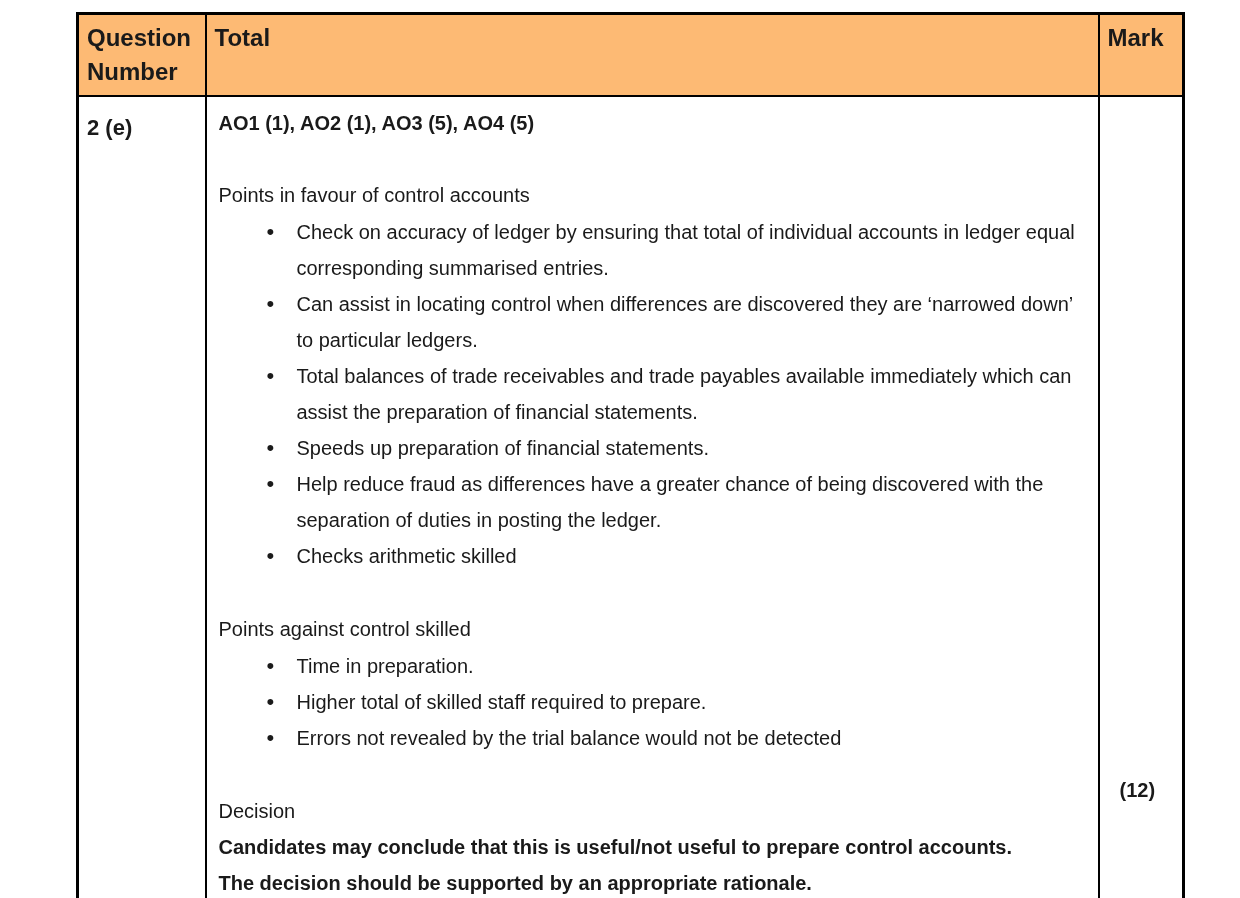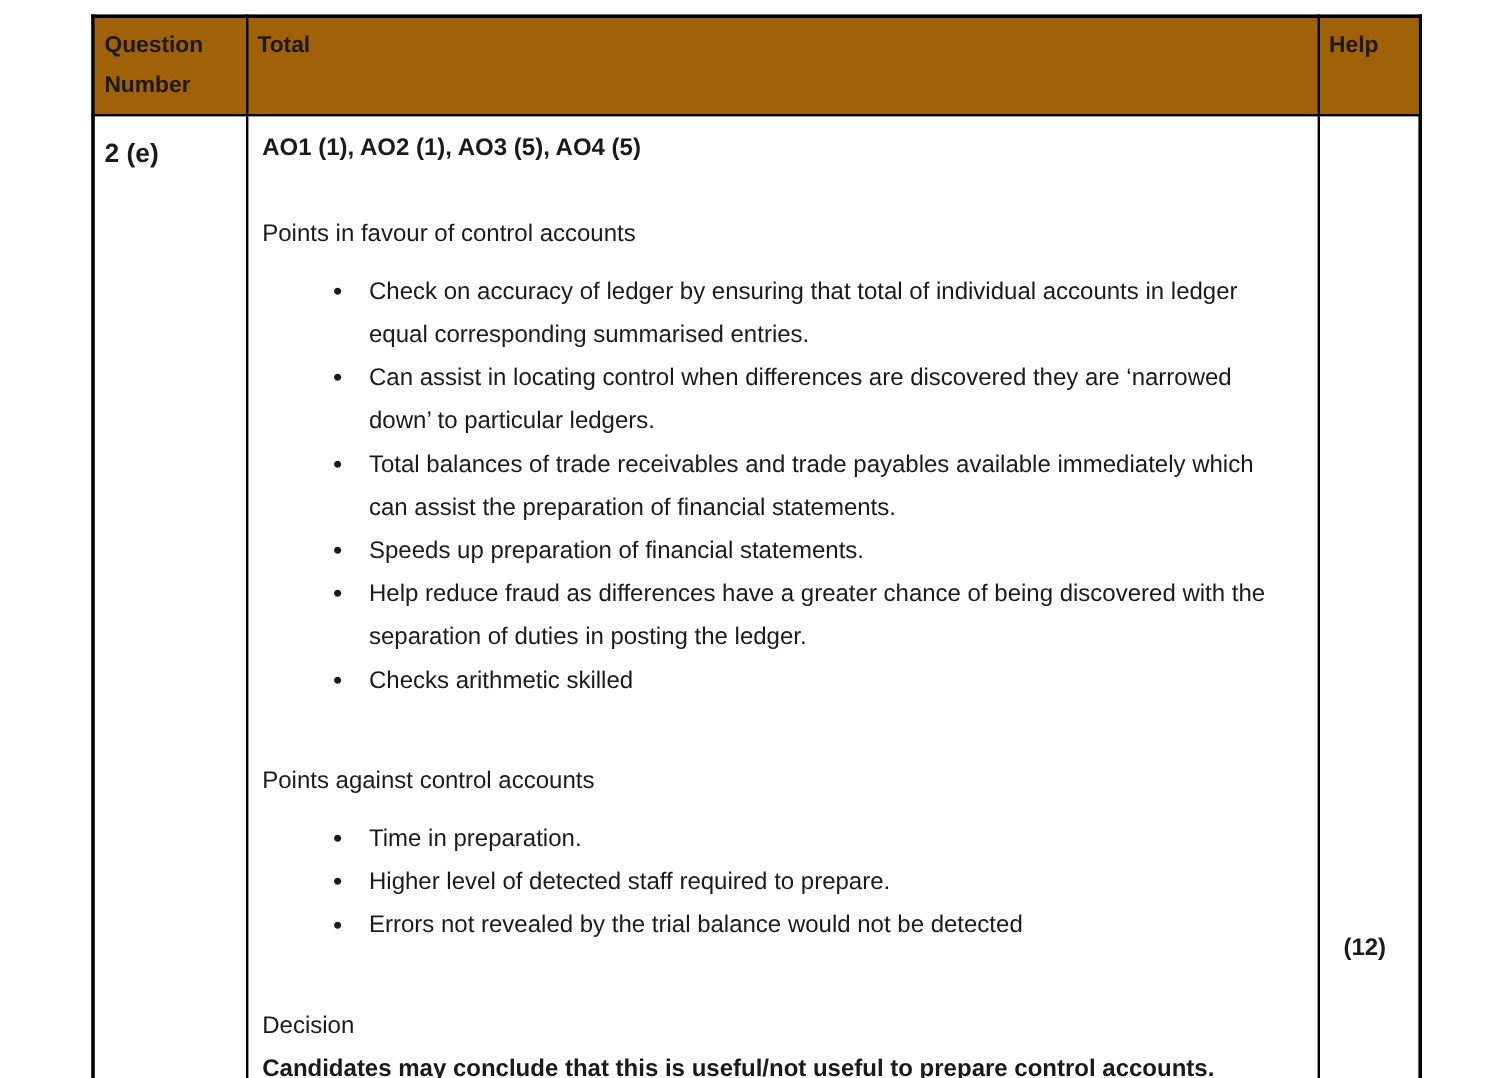--- a/index.html
+++ b/index.html
@@ -22,23 +22,23 @@
   }
   .doc-table th, .doc-table td {
     border: 2px solid #000000;
     vertical-align: top;
     overflow: hidden;
   }
   .doc-table {
     border: 3px solid #000000;
   }
   .doc-table th {
-    background: #a16207;
+    background: #fdba74;
     text-align: left;
-    font-size: 19px;
+    font-size: 24px;
     line-height: 34px;
     font-weight: bold;
     padding: 6px 8px;
     height: 62px;
   }
   td.qnum-cell {
     font-size: 22px;
     font-weight: bold;
     padding: 18px 8px;
   }
@@ -63,21 +63,21 @@
     font-weight: bold;
   }
   .spacer {
     height: 36px;
   }
   .section-heading {
     font-weight: normal;
   }
   ul.points-list {
     list-style: none;
-    margin: 12px;
+    margin: 1px;
     padding: 0;
     max-width: 860px;
   }
   ul.points-list li {
     position: relative;
     padding-left: 77px;
     max-width: 857px;
   }
   ul.points-list li::before {
     content: "\2022";
@@ -98,43 +98,43 @@
 <table class="doc-table">
   <colgroup>
     <col style="width:128px">
     <col style="width:893px">
     <col style="width:85px">
   </colgroup>
   <thead>
     <tr>
       <th>Question Number</th>
       <th>Total</th>
-      <th>Help</th>
+      <th>Mark</th>
     </tr>
   </thead>
   <tbody>
     <tr>
       <td class="qnum-cell">2 (e)</td>
       <td class="answer-cell">
         <div class="ao-line">AO1 (1), AO2 (1), AO3 (5), AO4 (5)</div>
         <div class="spacer"></div>
         <div class="section-heading">Points in favour of control accounts</div>
         <ul class="points-list">
           <li>Check on accuracy of ledger by ensuring that total of individual accounts in ledger equal corresponding summarised entries.</li>
           <li>Can assist in locating control when differences are discovered they are ‘narrowed down’ to particular ledgers.</li>
           <li>Total balances of trade receivables and trade payables available immediately which can assist the preparation of financial statements.</li>
           <li>Speeds up preparation of financial statements.</li>
           <li>Help reduce fraud as differences have a greater chance of being discovered with the separation of duties in posting the ledger.</li>
           <li>Checks arithmetic skilled</li>
         </ul>
         <div class="spacer"></div>
-        <div class="section-heading">Points against control accounts</div>
+        <div class="section-heading">Points against control skilled</div>
         <ul class="points-list">
           <li>Time in preparation.</li>
-          <li>Higher level of detected staff required to prepare.</li>
+          <li>Higher total of skilled staff required to prepare.</li>
           <li>Errors not revealed by the trial balance would not be detected</li>
         </ul>
         <div class="spacer"></div>
         <div class="section-heading">Decision</div>
         <p class="decision-text">Candidates may conclude that this is useful/not useful to prepare control accounts. The decision should be supported by an appropriate rationale.</p>
       </td>
       <td class="mark-cell">
         <span class="mark-value">(12)</span>
       </td>
     </tr>

